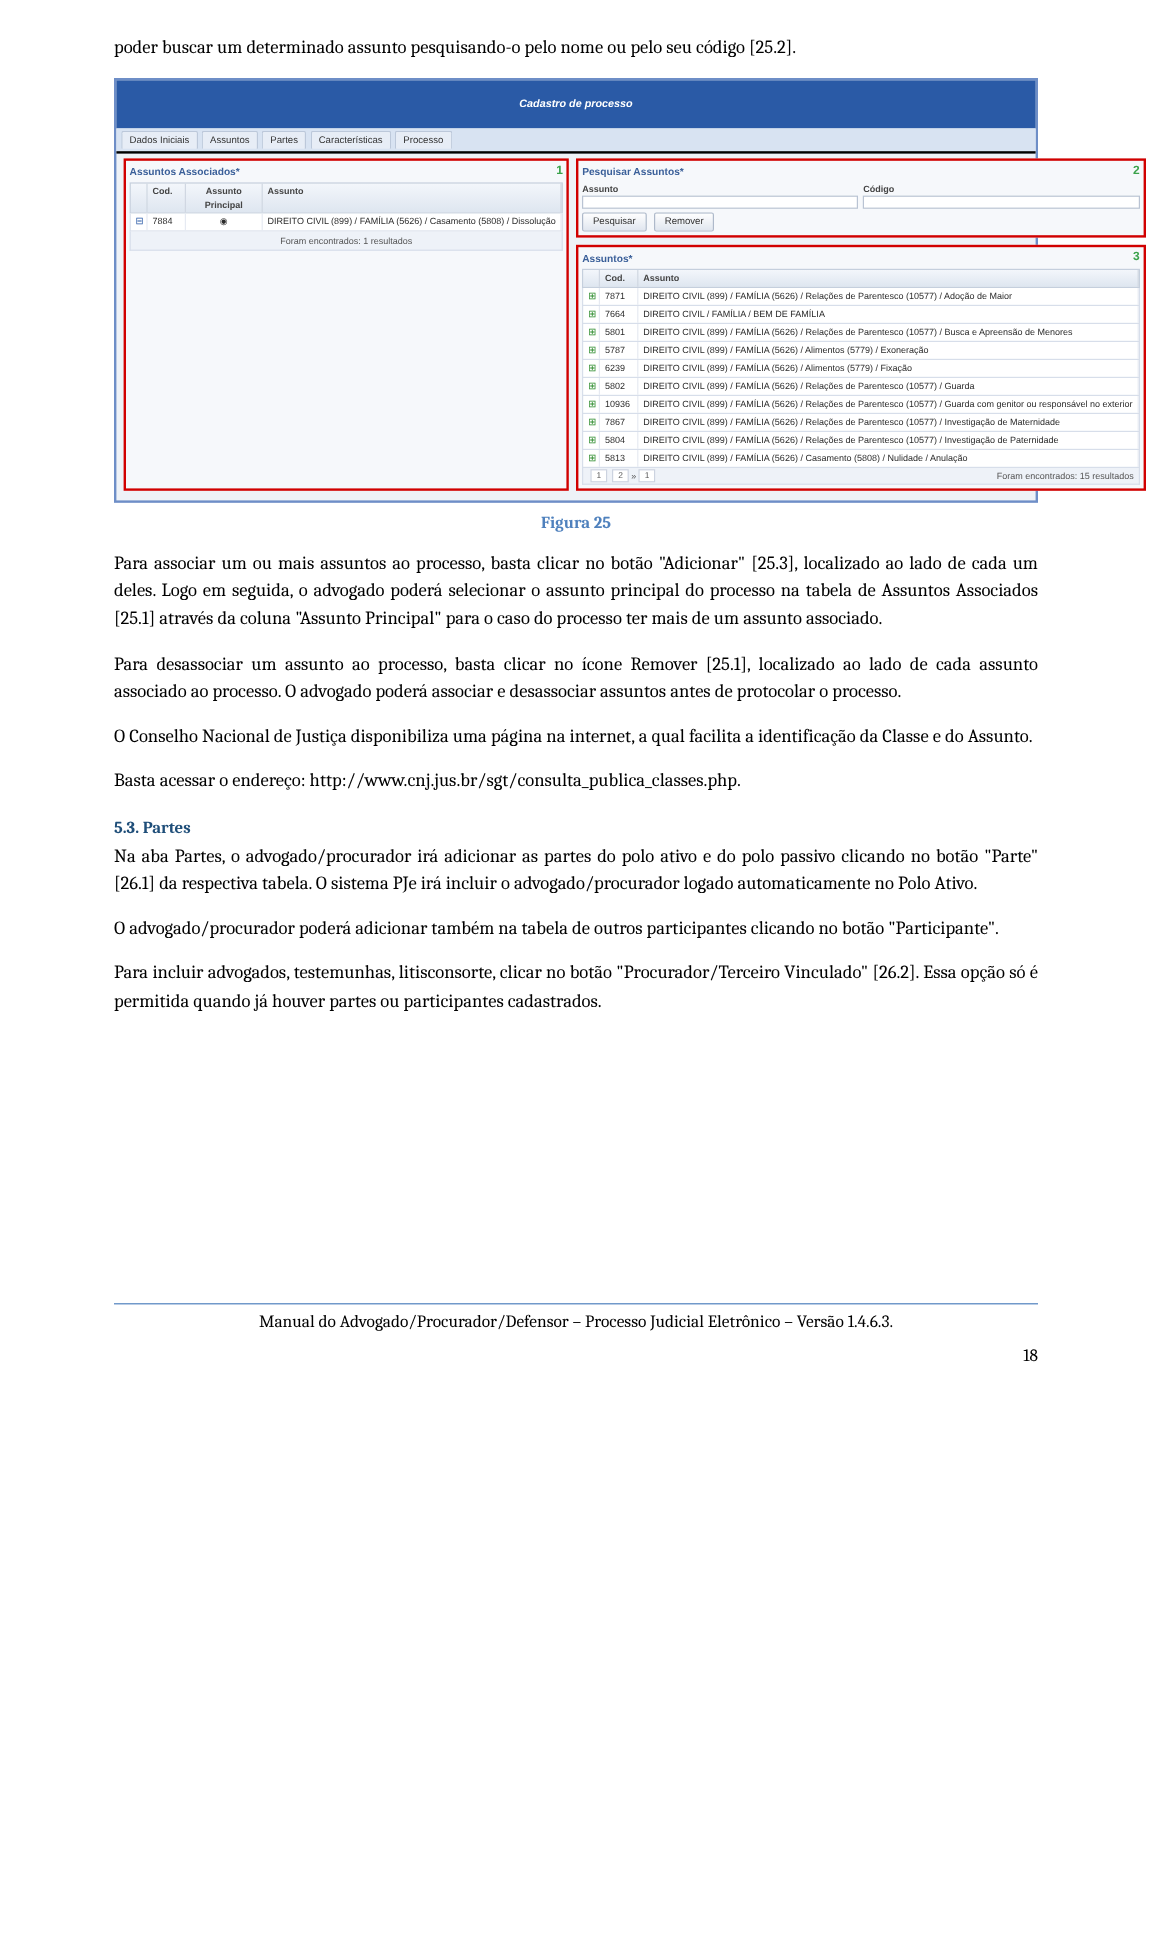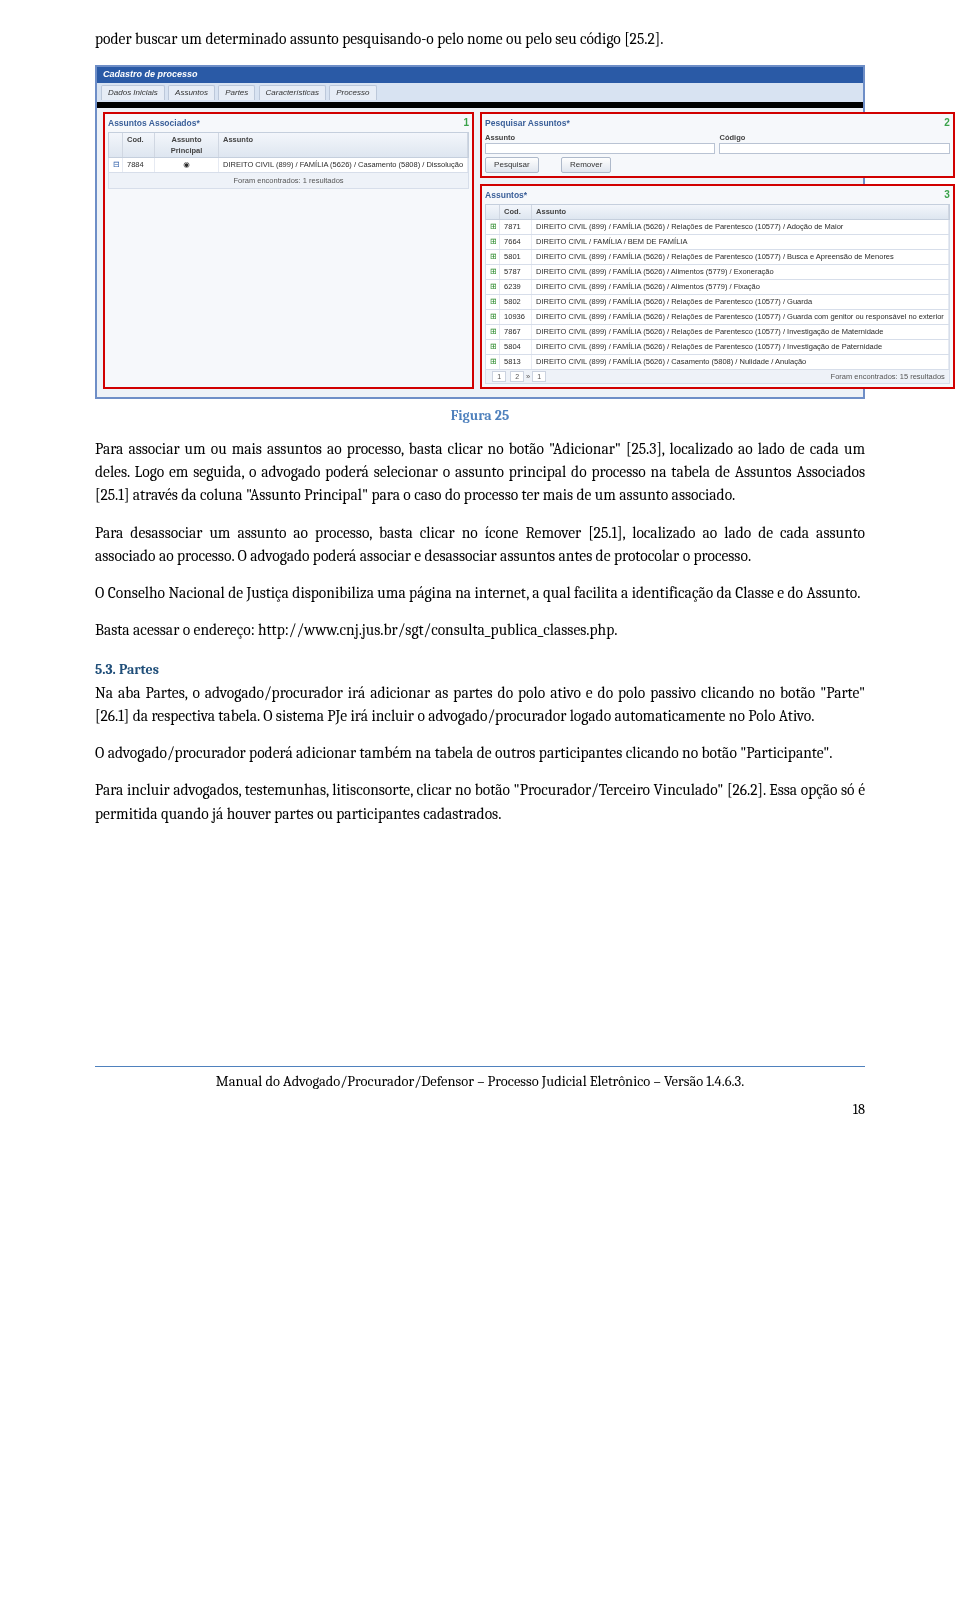--- a/index.html
+++ b/index.html
@@ -56,28 +56,27 @@
     font-size: 8px;
     color: #2b2b2b;
   }
   .shot-header {
     background: #2a5aa6;
     color: #fff;
     font-family: Verdana, sans-serif;
     font-size: 9px;
     font-weight: bold;
     font-style: italic;
-    text-align: left;
-    padding: 1px 6px;
+    text-align: center;
+    padding: 13px 6px;
   }
   .shot-tabs {
     background: #d8e3f2;
-    border-bottom: 6px solid #000000;
+    border-bottom: 2px solid #000000;
     padding: 2px 4px;
-    font-style: italic;
   }
   .shot-tab {
     display: inline-block;
     padding: 1px 6px;
     font-size: 8px;
     color: #333;
     background: #e7edf6;
     border: 1px solid #bcc8da;
     border-bottom: none;
     margin-right: 1px;
@@ -158,21 +157,21 @@
     height: 11px; width: 100%;
     background:#fff; border:1px solid #b9c3d3;
   }
   .btn-mini {
     display:inline-block;
     font-size:8px;
     padding: 1px 8px;
     background: linear-gradient(#fefefe,#e0e6ef);
     border:1px solid #aeb9ca;
     border-radius: 2px;
-    margin-right: 20px;
+    margin-right: 4px;
     color:#333;
   }
   .results .mini-row .c-ico { color:#2a5aa6; }
   .results .mini-row .c-ico.add { color:#2a8a2a; }
   .pager {
     display:flex;
     align-items:center;
     font-size:7.5px;
     background:#eef2f8;
     border:1px solid #d7deea;

